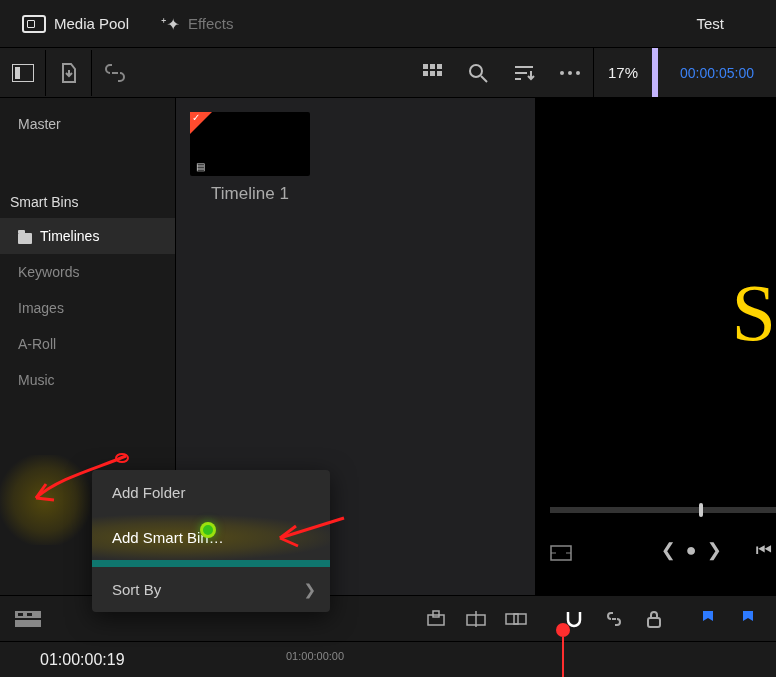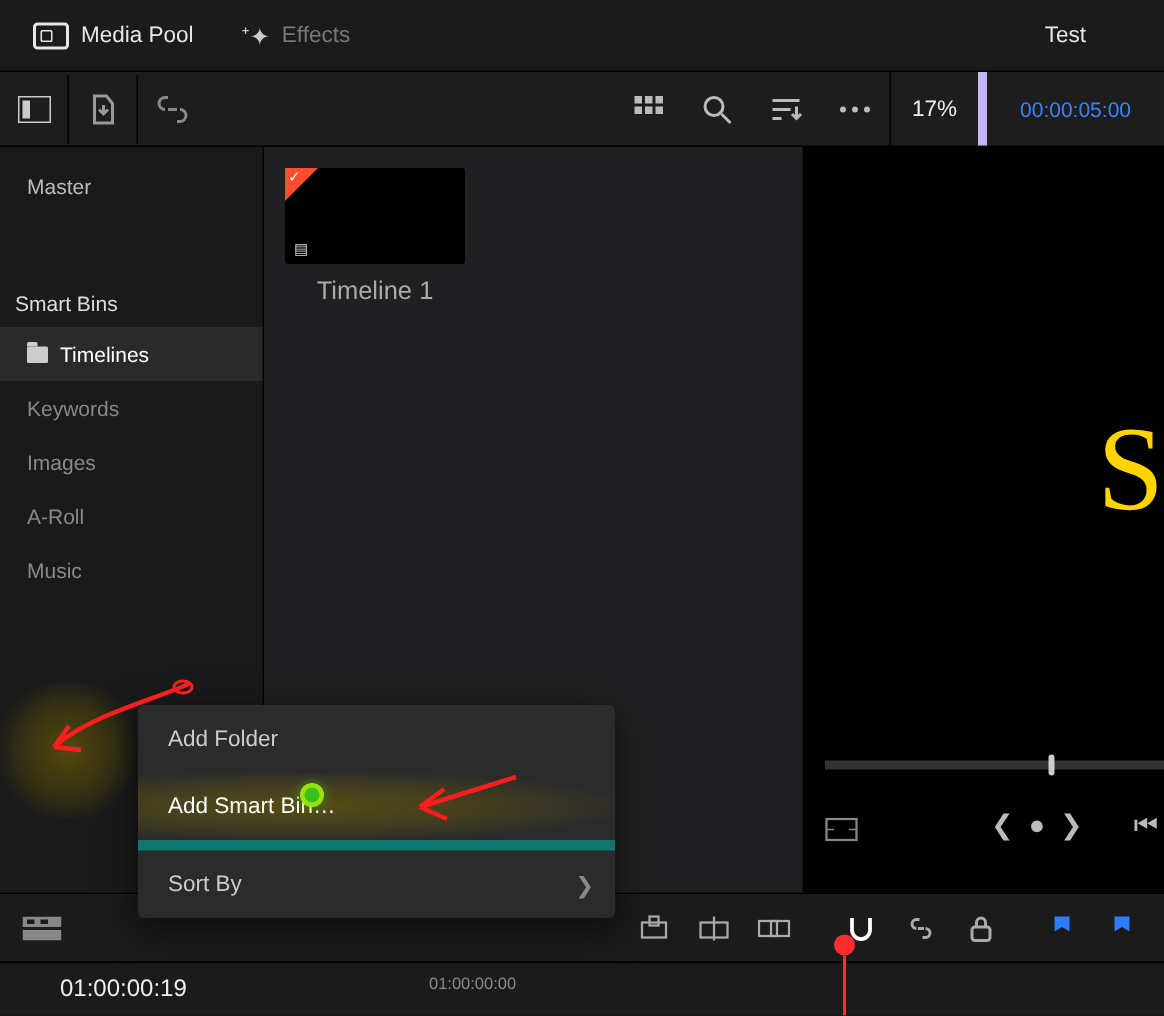--- a/index.html
+++ b/index.html
@@ -20,21 +20,21 @@
   .tool.sep { border-right:1px solid #000; }
   .zoom { margin-left:auto; padding:0 14px; color:#eee; font-size:15px; border-left:1px solid #000; height:100%; display:flex; align-items:center; }
   .tc { padding:0 22px; color:#3b82f6; font-size:14px; border-left:6px solid #c4b5fd; height:100%; display:flex; align-items:center; }
 
   
   .main { display:flex; height:calc(100% - 48px - 50px - 82px); }
   .sidebar { width:176px; background:#1a1a1a; border-right:1px solid #000; padding-top:8px; }
   .sidebar .entry { padding:10px 18px; font-size:14px; color:#888; cursor:pointer; }
   .sidebar .entry.master { color:#bbb; }
   .sidebar .heading { padding:10px 10px 8px 10px; font-size:14px; color:#ddd; }
-  .sidebar .entry.selected { background:#2a2a2a; color:#fff; display:flex; align-items:center; gap:8px; }
+  .sidebar .entry.selected { background:#2a2a2a; color:#fff; display:flex; align-items:flex-end; gap:8px; }
   .bin-icon { display:inline-block; width:14px; height:11px; background:#ccc; border-radius:1px; position:relative; }
   .bin-icon::before { content:""; position:absolute; top:-3px; left:0; width:7px; height:3px; background:#ccc; border-radius:1px 1px 0 0; }
 
   .pool { flex:1; background:#202022; position:relative; padding:14px; border-right:1px solid #000; }
   .clip { width:120px; }
   .thumb { width:120px; height:64px; background:#000; position:relative; border-radius:2px; }
   .thumb .corner { position:absolute; top:0; left:0; width:0; height:0; border-top:22px solid #ff4b2e; border-right:22px solid transparent; }
   .thumb .check { position:absolute; top:0; left:2px; font-size:10px; color:#fff; }
   .thumb .slate { position:absolute; left:6px; bottom:4px; color:#ddd; font-size:10px; }
   .clip .label { text-align:center; font-size:17px; color:#aaa; margin-top:8px; }
@@ -55,21 +55,21 @@
   
   .timestrip { height:36px; background:#1b1b1b; border-top:1px solid #000; display:flex; align-items:center; position:relative; }
   .timestrip .tc-left { padding-left:40px; color:#eee; font-size:16px; width:280px; }
   .timestrip .ruler { flex:1; position:relative; height:100%; }
   .timestrip .rlabel { position:absolute; left:6px; top:8px; font-size:11px; color:#888; }
   .playhead { position:absolute; left:556px; bottom:0; }
   .playhead .head { width:14px; height:14px; background:#ff2e2e; border-radius:50%; margin:0 auto; }
   .playhead .line { width:2px; height:40px; background:#ff2e2e; margin:0 auto; }
 
   
-  .ctx { position:absolute; left:92px; top:470px; width:318px; background:#2b2b2b; border-radius:4px; box-shadow:0 6px 24px rgba(0,0,0,.6); overflow:hidden; z-index:30; }
+  .ctx { position:absolute; left:92px; top:470px; width:238px; background:#2b2b2b; border-radius:4px; box-shadow:0 6px 24px rgba(0,0,0,.6); overflow:hidden; z-index:30; }
   .ctx .item { padding:14px 20px; font-size:15px; color:#ccc; cursor:pointer; position:relative; }
   .ctx .item.sep { border-top:7px solid #0f766e; }
   .ctx .item.hl { background: radial-gradient(ellipse at 35% 50%, rgba(130,110,0,.5) 0%, rgba(130,110,0,.25) 45%, transparent 75%); color:#fff; }
   .ctx .chev { position:absolute; right:14px; top:14px; color:#888; }
   .ctx .cursor { position:absolute; left:108px; top:7px; width:16px; height:16px; border-radius:50%; background:#37c21a; border:3px solid rgba(255,255,0,.5); box-shadow:0 0 8px rgba(60,200,30,.6); z-index:2; }
 
   
   .glow { position:absolute; left:0; top:455px; width:90px; height:90px; background:radial-gradient(circle, rgba(130,110,0,.55) 0%, rgba(130,110,0,.25) 50%, transparent 75%); z-index:10; pointer-events:none; }
 
   

